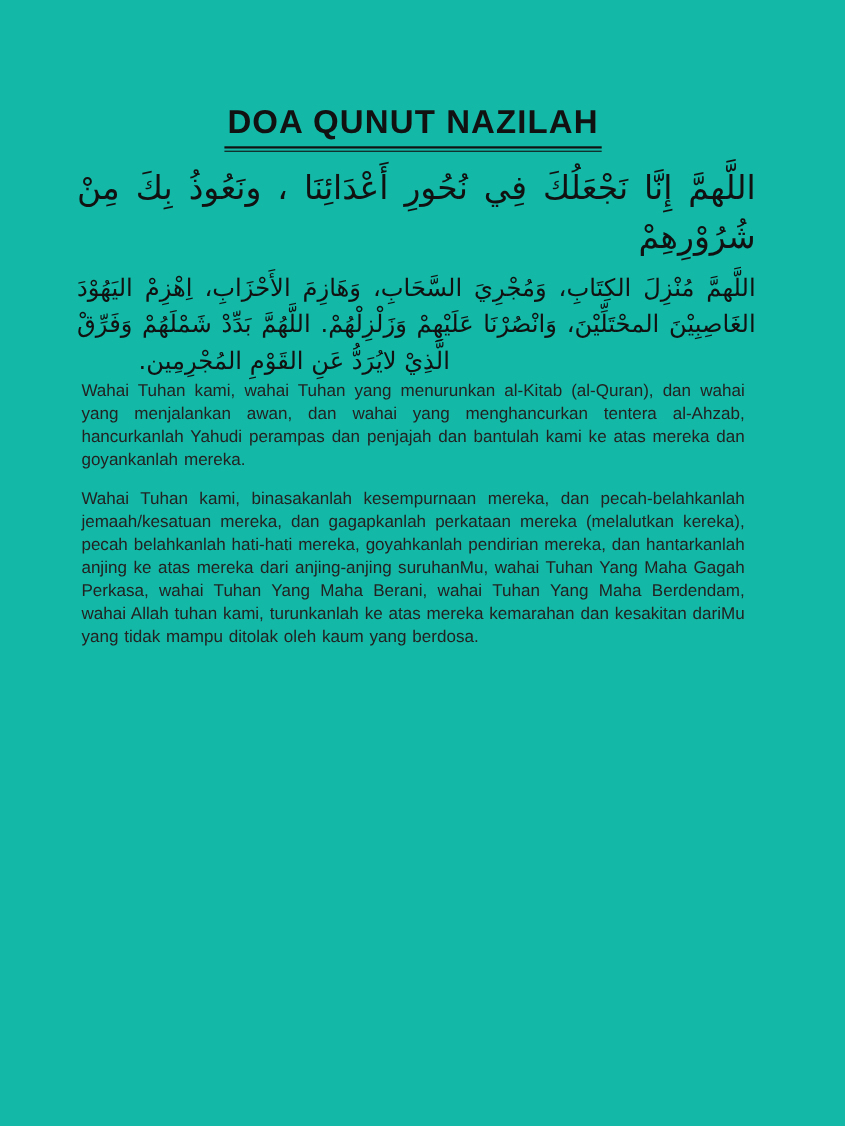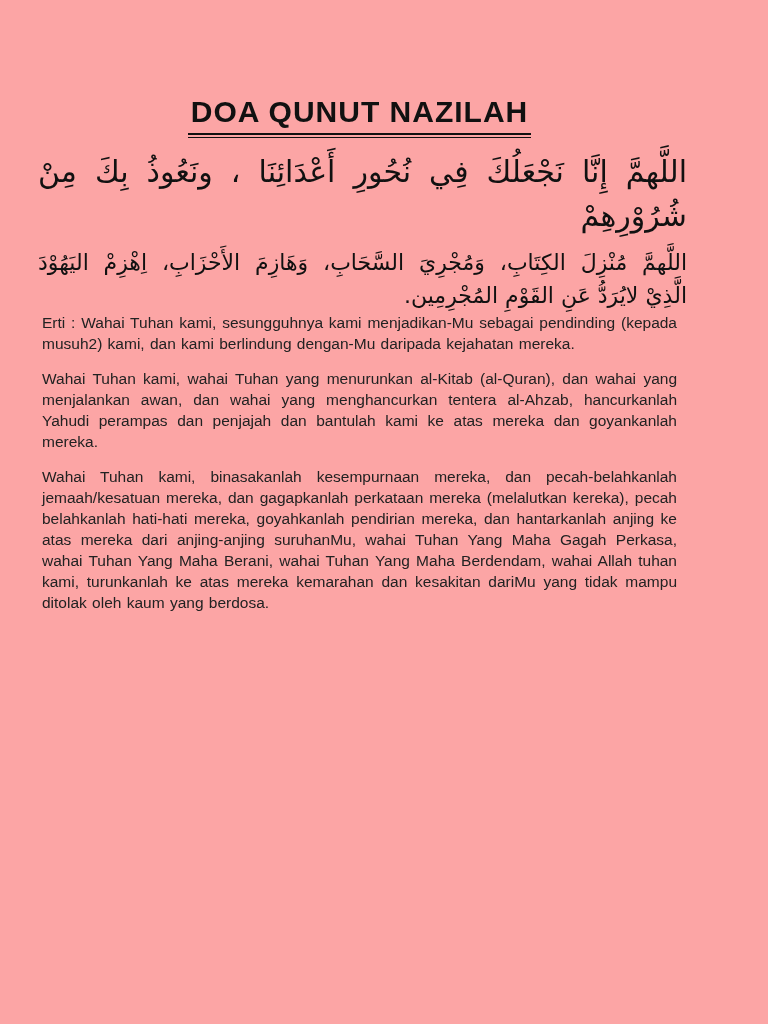--- a/index.html
+++ b/index.html
@@ -11,22 +11,22 @@
     width: 768px;
     height: 1024px;
     overflow: hidden;
     font-family: "Liberation Sans", sans-serif;
     color: #1a1a1a;
   }
   .page {
     box-sizing: border-box;
     width: 768px;
     height: 1024px;
-    background: #fca5a5;
-    padding: 94px 91px 0 42px;
+    background: #14b8a6;
+    padding: 94px 91px 0 74px;
   }
   .doc-title {
     margin: 0 0 15px 0;
     text-align: center;
     font-size: 30px;
     line-height: 36px;
     font-weight: 700;
     letter-spacing: 1px;
     color: #111111;
   }
@@ -64,21 +64,21 @@
   }
   .arabic-line-just {
     font-size: 22px;
     line-height: 33px;
     text-align: justify;
     text-align-last: justify;
   }
   .arabic-line-last {
     font-size: 22px;
     line-height: 33px;
-    text-align: right;
+    text-align: left;
     padding-left: 56px;
   }
   .malay {
     margin: 0 0 14px 0;
     font-size: 15.5px;
     line-height: 21px;
     text-align: justify;
     color: #222222;
     word-spacing: 1px;
   }
@@ -89,22 +89,22 @@
 <div class="page">
 
   <h1 class="doc-title">
     <span class="doc-title-text">DOA QUNUT NAZILAH</span>
   </h1>
 
   <div class="arabic arabic-opening" lang="ar" dir="rtl">اللَّهمَّ إِنَّا نَجْعَلُكَ فِي نُحُورِ أَعْدَائِنَا ، ونَعُوذُ بِكَ مِنْ شُرُوْرِهِمْ</div>
 
   <div class="arabic arabic-block" lang="ar" dir="rtl">
     <div class="arabic-line-just">اللَّهمَّ مُنْزِلَ الكِتَابِ، وَمُجْرِيَ السَّحَابِ، وَهَازِمَ الأَحْزَابِ، اِهْزِمْ اليَهُوْدَ</div>
+    <div class="arabic-line-just">الغَاصِبِيْنَ المحْتَلِّيْنَ، وَانْصُرْنَا عَلَيْهِمْ وَزَلْزِلْهُمْ. اللَّهُمَّ بَدِّدْ شَمْلَهُمْ وَفَرِّقْ</div>
     <div class="arabic-line-last">الَّذِيْ لايُرَدُّ عَنِ القَوْمِ المُجْرِمِين.</div>
   </div>
 
-  <p class="malay">Erti : Wahai Tuhan kami, sesungguhnya kami menjadikan-Mu sebagai pendinding (kepada musuh2) kami, dan kami berlindung dengan-Mu daripada kejahatan mereka.</p>
 
   <p class="malay">Wahai Tuhan kami, wahai Tuhan yang menurunkan al-Kitab (al-Quran), dan wahai yang menjalankan awan, dan wahai yang menghancurkan tentera al-Ahzab, hancurkanlah Yahudi perampas dan penjajah dan bantulah kami ke atas mereka dan goyankanlah mereka.</p>
 
   <p class="malay">Wahai Tuhan kami, binasakanlah kesempurnaan mereka, dan pecah-belahkanlah jemaah/kesatuan mereka, dan gagapkanlah perkataan mereka (melalutkan kereka), pecah belahkanlah hati-hati mereka, goyahkanlah pendirian mereka, dan hantarkanlah anjing ke atas mereka dari anjing-anjing suruhanMu, wahai Tuhan Yang Maha Gagah Perkasa, wahai Tuhan Yang Maha Berani, wahai Tuhan Yang Maha Berdendam, wahai Allah tuhan kami, turunkanlah ke atas mereka kemarahan dan kesakitan dariMu yang tidak mampu ditolak oleh kaum yang berdosa.</p>
 
 </div>
 
 </body></html>

